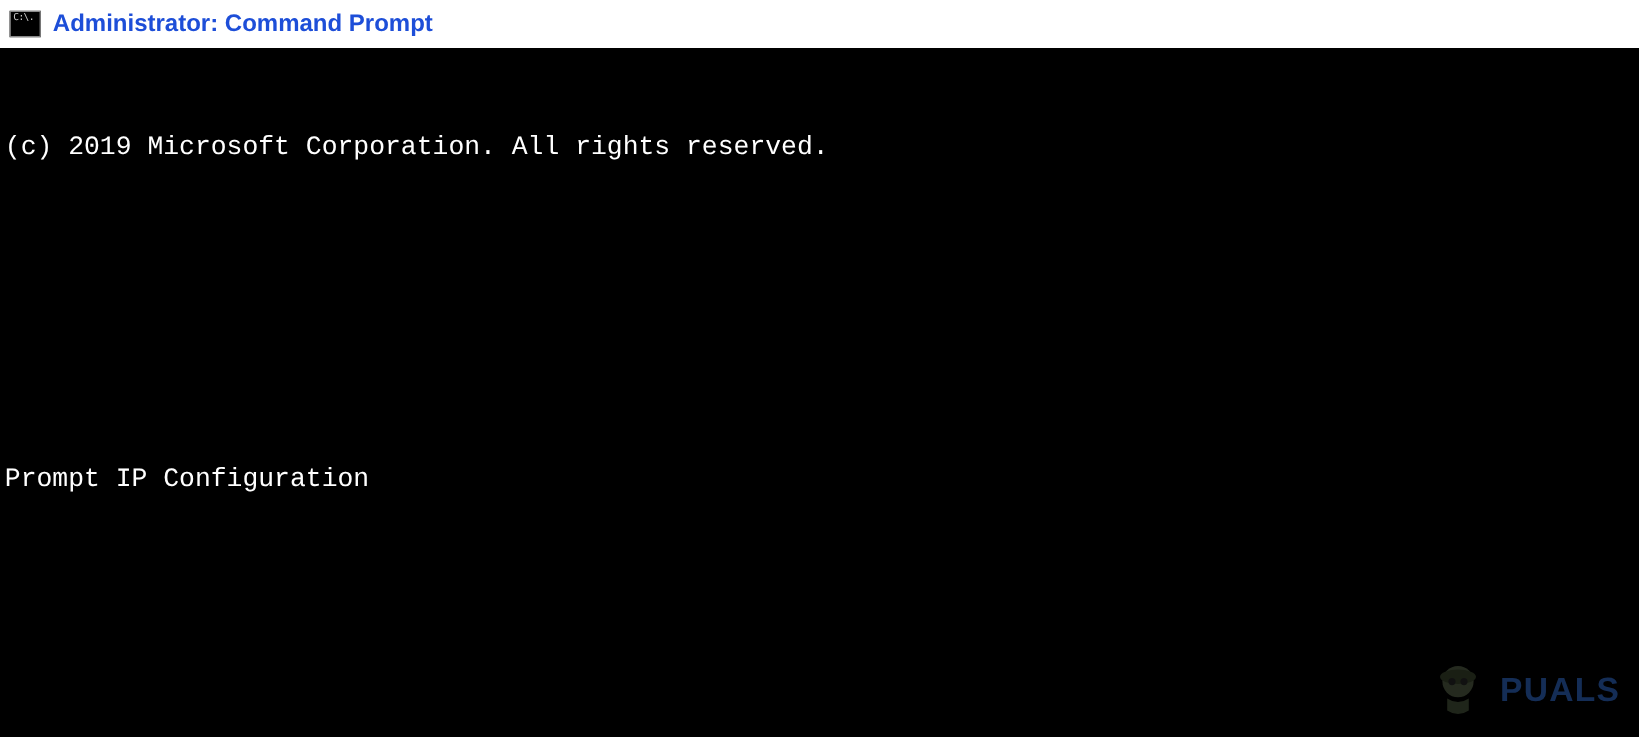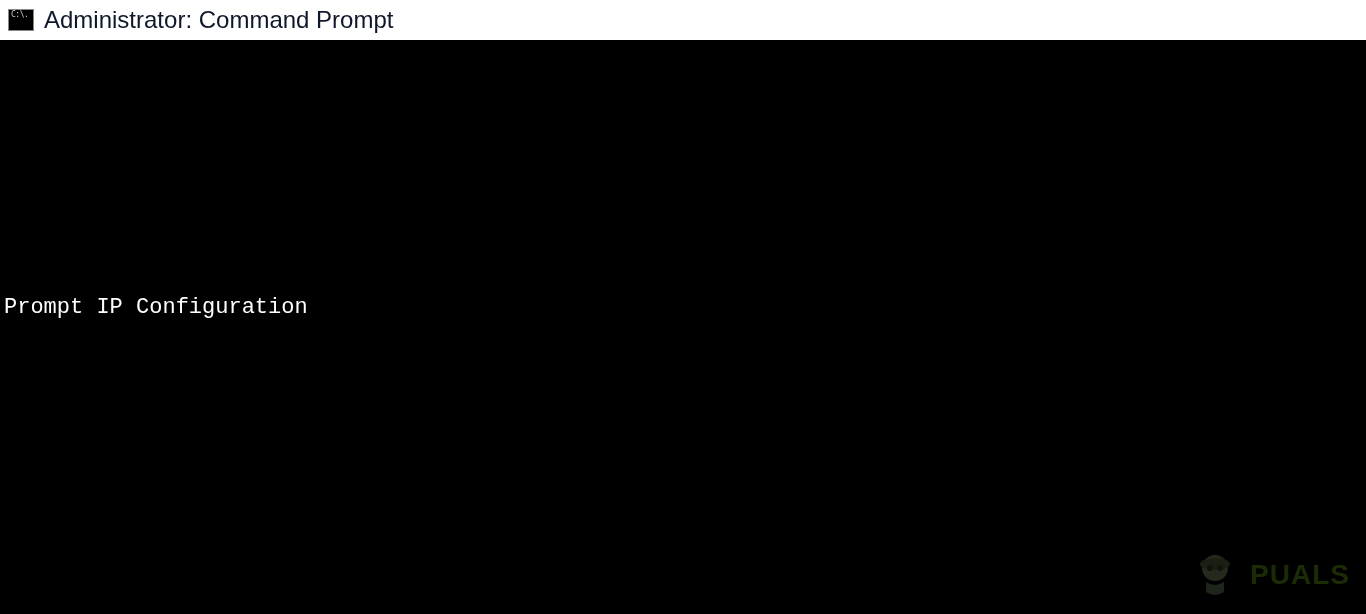--- a/index.html
+++ b/index.html
@@ -34,24 +34,24 @@
       padding: 1px 2px;
     }
     .titlebar-icon-text {
       color: #ccc;
       font-size: 8px;
       font-family: Consolas, monospace;
       line-height: 1;
       letter-spacing: -0.5px;
     }
     .titlebar-title {
-      color: #0f172a;
-      font-size: 24px;
+      color: #1d4ed8;
+      font-size: 20px;
       font-family: 'Segoe UI', Tahoma, sans-serif;
-      font-weight: 400;
+      font-weight: 700;
     }
     .terminal {
       background: #000;
       color: #fff;
       padding: 6px 4px;
       font-size: 22px;
       line-height: 1.4;
       white-space: pre;
       font-family: Consolas, 'Courier New', monospace;
     }
@@ -65,38 +65,39 @@
       display: flex;
       align-items: center;
       gap: 8px;
       opacity: 0.35;
     }
     .watermark-icon {
       width: 54px;
       height: 54px;
     }
     .watermark-text {
-      color: #4d7c0f;
+      color: #3b82f6;
       font-size: 28px;
       font-family: Arial, sans-serif;
       font-weight: 600;
       letter-spacing: 1px;
     }
   </style>
 </head>
 <body>
 
 <div class="titlebar">
   <div class="titlebar-icon">
     <span class="titlebar-icon-text">C:\.</span>
   </div>
   <div class="titlebar-title">Administrator: Command Prompt</div>
 </div>
 
 <div class="terminal">
+  <div class="terminal-line">(c) 2019 Microsoft Corporation. All rights reserved.</div>
   <div class="terminal-line"></div>
   <div class="terminal-line"></div>
   <div class="terminal-line">Prompt IP Configuration</div>
   
   
   
   
   
   
   

